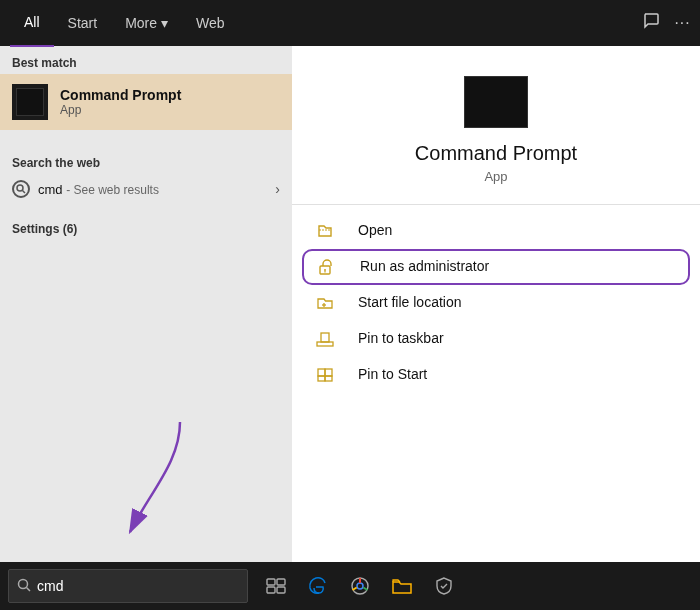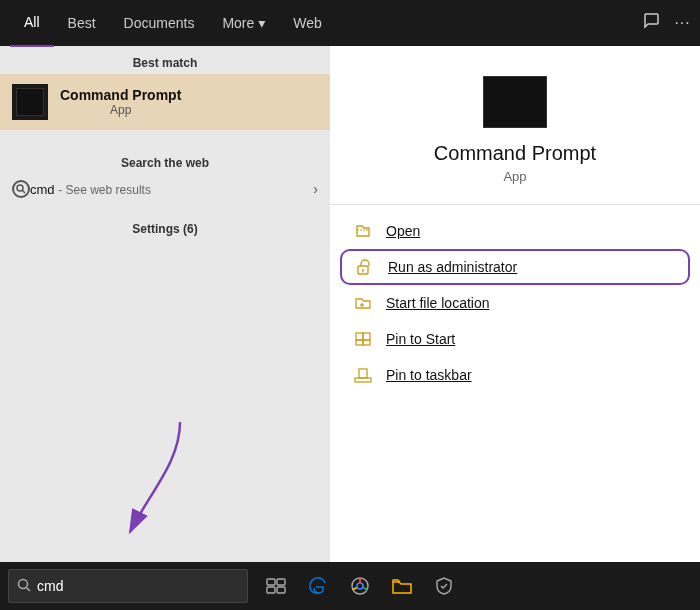--- a/index.html
+++ b/index.html
@@ -48,25 +48,24 @@
     }
 
     
     .main-area {
       display: flex;
       height: 516px; 
     }
 
     
     .left-panel {
-      width: 330px;
+      width: 292px;
       background: #e8e8e8;
       display: flex;
       flex-direction: column;
-      text-align: center;
     }
 
     .section-label {
       font-size: 12px;
       font-weight: 600;
       color: #333;
       padding: 10px 12px 4px 12px;
     }
 
     
@@ -113,21 +112,21 @@
     .search-web-row {
       display: flex;
       align-items: center;
       justify-content: space-between;
       cursor: pointer;
       padding: 4px 0;
     }
     .search-web-left {
       display: flex;
       align-items: center;
-      gap: 0;
+      gap: 8px;
     }
     .search-icon-circle {
       width: 18px;
       height: 18px;
       border: 2px solid #555;
       border-radius: 50%;
       display: flex;
       align-items: center;
       justify-content: center;
       font-size: 10px;
@@ -196,28 +195,27 @@
       font-size: 13px;
       color: #666;
     }
 
     
     .action-list {
       padding: 8px 0;
     }
     .action-item {
       display: flex;
-      align-items: center;
-      gap: 14px;
+      align-items: flex-start;
+      gap: 24px;
       padding: 9px 24px;
       cursor: pointer;
       font-size: 14px;
       color: #111;
       position: relative;
-      text-decoration: underline;
     }
     .action-item.highlighted {
       border: 2px solid #7b3fb5;
       margin: 0 10px;
       padding: 7px 14px;
       border-radius: 10px;
     }
     .action-icon {
       width: 18px;
       height: 18px;
@@ -278,24 +276,21 @@
     }
   </style>
 </head>
 <body>
 
 <div class="top-nav">
   <div class="nav-item active">
     <span>All</span>
   </div>
   <div class="nav-item">
-    <span>Best</span>
-  </div>
-  <div class="nav-item">
-    <span>Documents</span>
+    <span>Start</span>
   </div>
   <div class="nav-item">
     <span>More ▾</span>
   </div>
   <div class="nav-item">
     <span>Web</span>
   </div>
   <div class="nav-right">
     <span class="nav-icon-btn">
       <svg width="18" height="18" viewBox="0 0 18 18" fill="none">
@@ -393,37 +388,37 @@
             <line x1="8" y1="9" x2="8" y2="13" stroke="#c8a020" stroke-width="1.3"></line>
             <line x1="6" y1="11" x2="10" y2="11" stroke="#c8a020" stroke-width="1.3"></line>
           </svg>
         </span>
         <span>Start file location</span>
       </div>
 
       <div class="action-item">
         <span class="action-icon">
           <svg width="18" height="18" viewBox="0 0 18 18">
+            <rect x="1" y="12" width="16" height="4" stroke="#c8a020" stroke-width="1.3" fill="none"></rect>
+            <rect x="5" y="3" width="8" height="9" stroke="#c8a020" stroke-width="1.3" fill="none"></rect>
+          </svg>
+        </span>
+        <span>Pin to taskbar</span>
+      </div>
+
+      <div class="action-item">
+        <span class="action-icon">
+          <svg width="18" height="18" viewBox="0 0 18 18">
             <rect x="2" y="3" width="7" height="7" stroke="#c8a020" stroke-width="1.3" fill="none"></rect>
             <rect x="9" y="3" width="7" height="7" stroke="#c8a020" stroke-width="1.3" fill="none"></rect>
             <rect x="2" y="10" width="7" height="5" stroke="#c8a020" stroke-width="1.3" fill="none"></rect>
             <rect x="9" y="10" width="7" height="5" stroke="#c8a020" stroke-width="1.3" fill="none"></rect>
           </svg>
         </span>
         <span>Pin to Start</span>
-      </div>
-
-      <div class="action-item">
-        <span class="action-icon">
-          <svg width="18" height="18" viewBox="0 0 18 18">
-            <rect x="1" y="12" width="16" height="4" stroke="#c8a020" stroke-width="1.3" fill="none"></rect>
-            <rect x="5" y="3" width="8" height="9" stroke="#c8a020" stroke-width="1.3" fill="none"></rect>
-          </svg>
-        </span>
-        <span>Pin to taskbar</span>
       </div>
     </div>
   </div>
 </div>
 
 <div class="taskbar">
   <div class="search-bar">
     <span class="search-bar-icon">
       <svg width="14" height="14" viewBox="0 0 14 14">
           <circle cx="6" cy="6" r="4.5" stroke="#aaa" stroke-width="1.5" fill="none"></circle>

